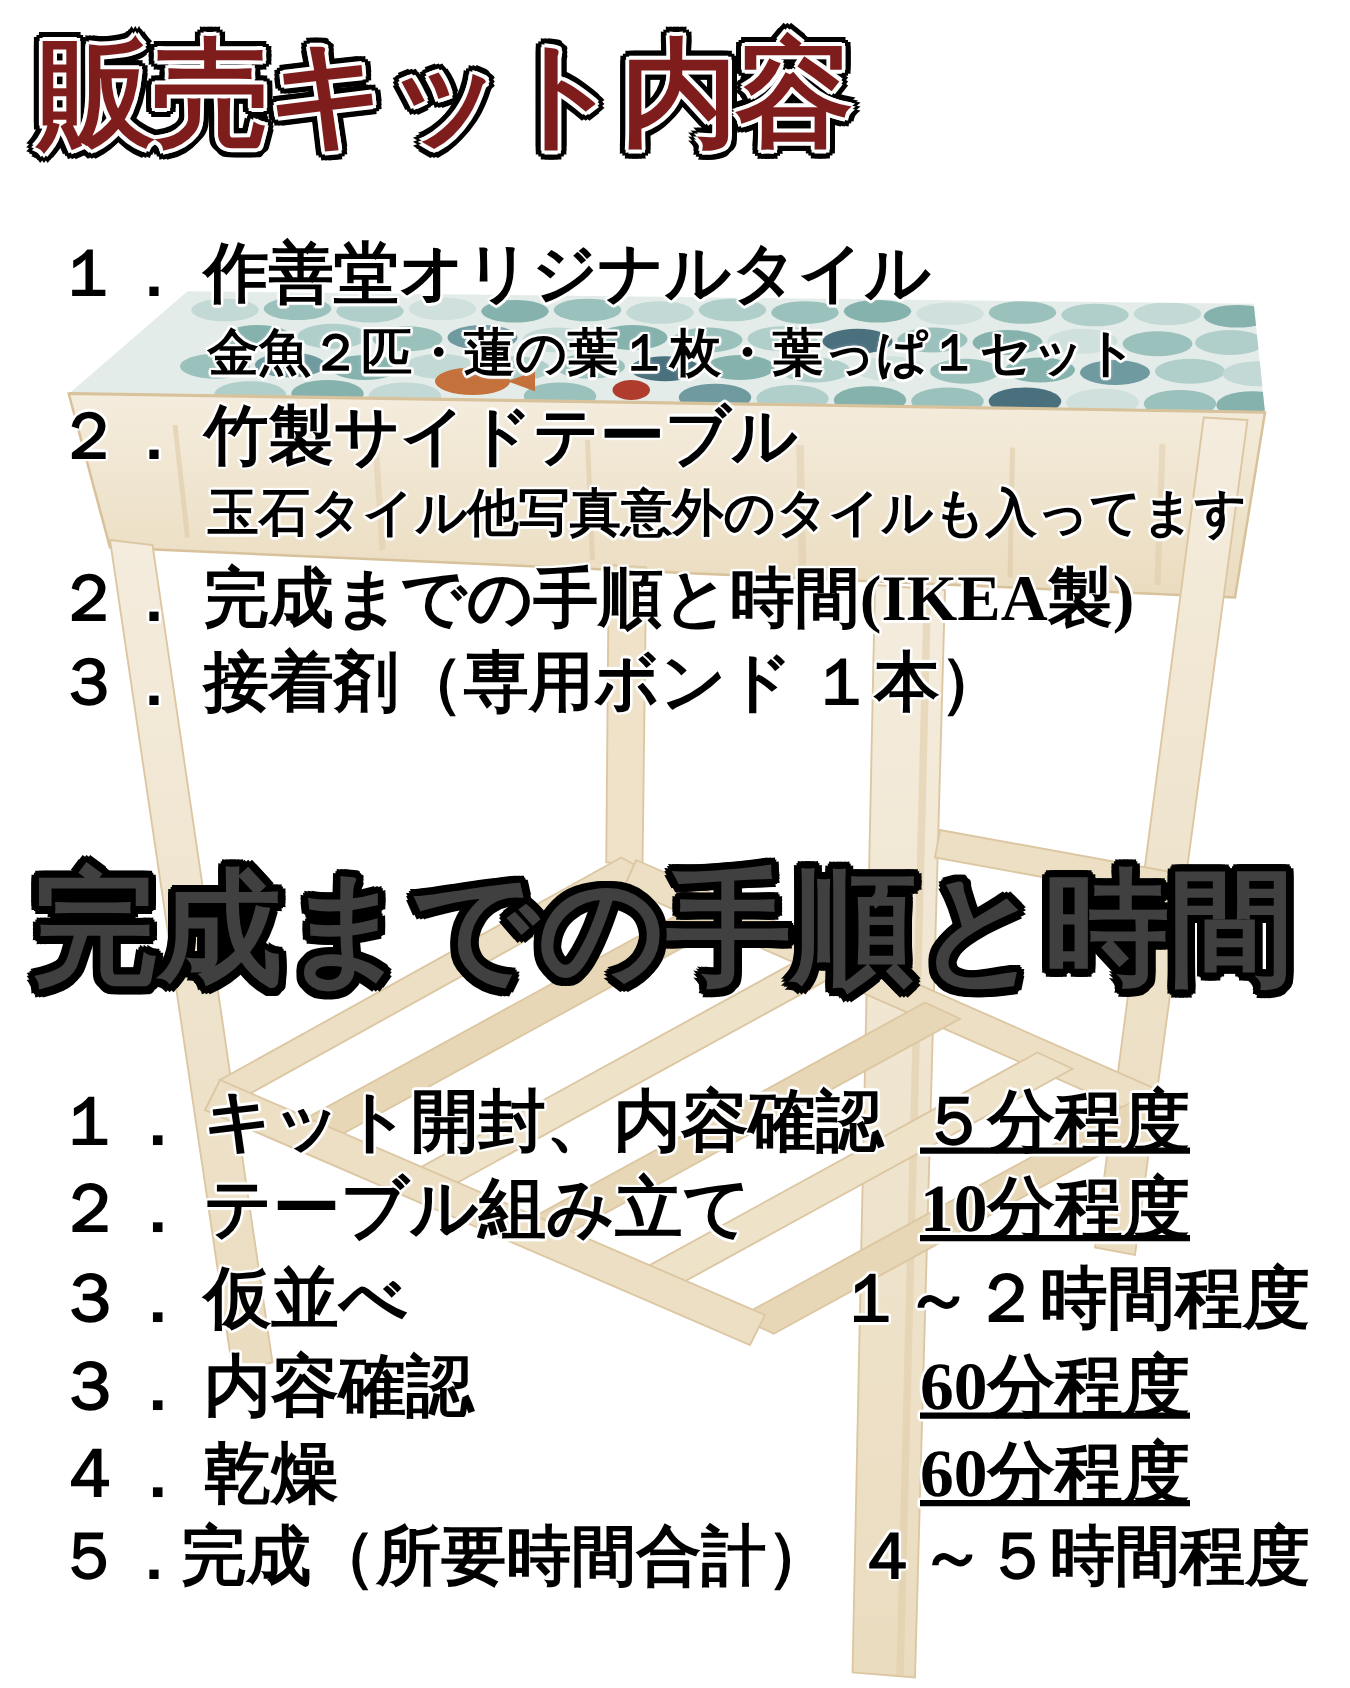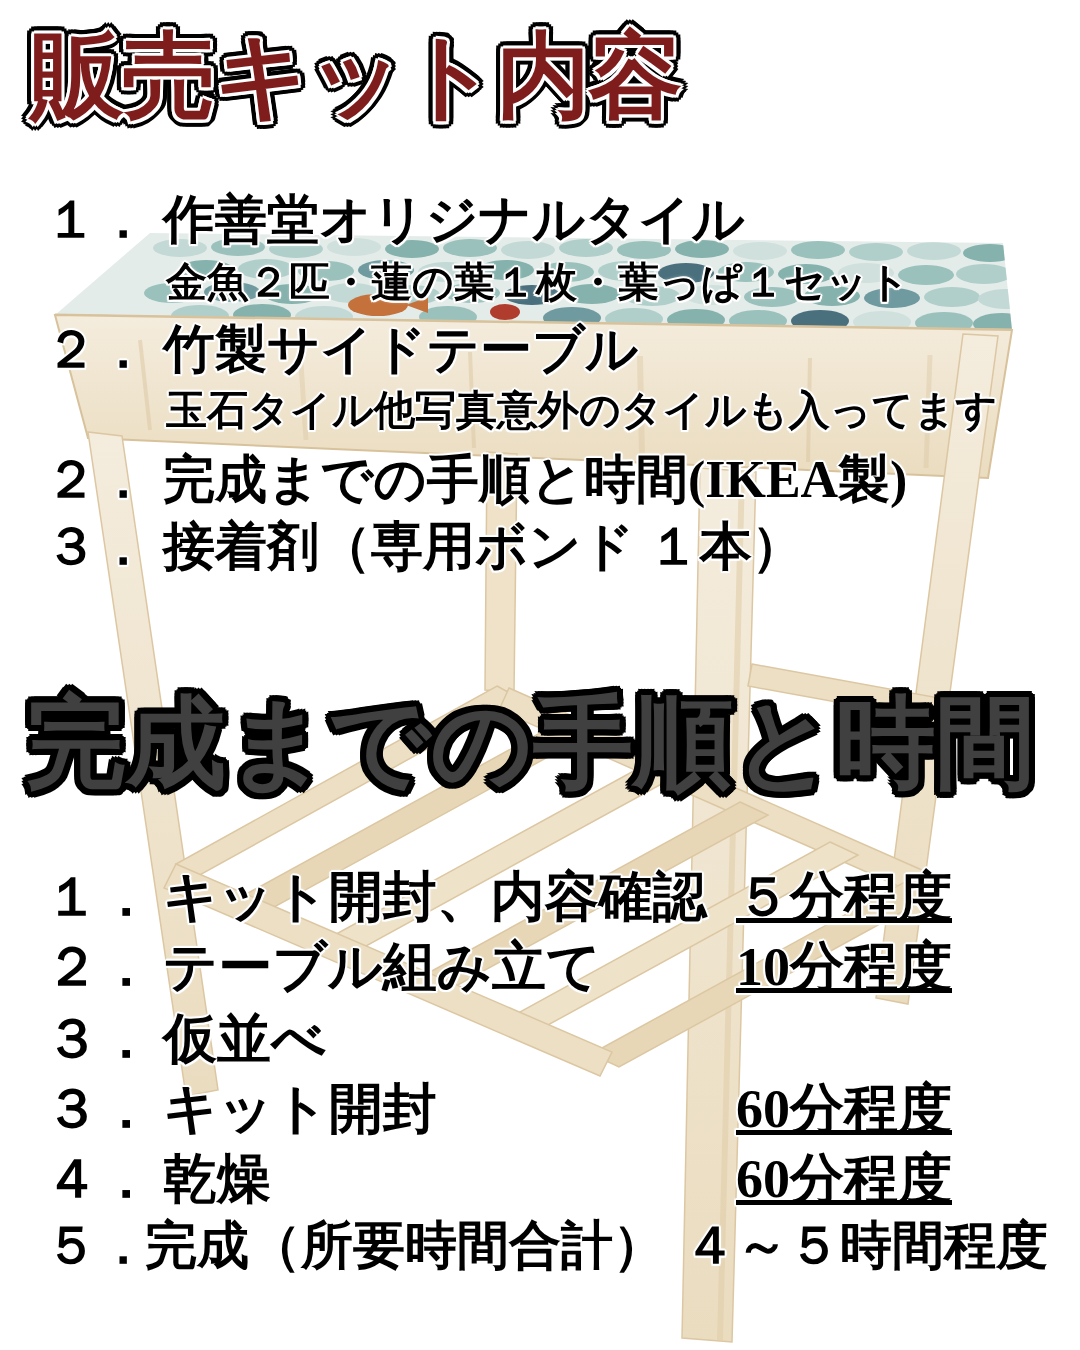--- a/index.html
+++ b/index.html
@@ -204,24 +204,25 @@
   <span class="time">５分程度</span>
 </div>
 <div id="s2" class="step-row short-time jp">
   <span class="num">２．</span>
   <span>テーブル組み立て</span>
   <span class="time">10分程度</span>
 </div>
 <div id="s3" class="step-row jp">
   <span class="num">３．</span>
   <span>仮並べ</span>
+  <span class="time">１～２時間程度</span>
 </div>
 <div id="s4" class="step-row short-time jp">
   <span class="num">３．</span>
-  <span>キット開封</span>
+  <span>内容確認</span>
   <span class="time">60分程度</span>
 </div>
 <div id="s5" class="step-row short-time jp">
   <span class="num">４．</span>
   <span>乾燥</span>
   <span class="time">60分程度</span>
 </div>
 <div id="s6" class="step-row summary jp">
   <span class="num">５．</span>
   <span>完成（所要時間合計）</span>

